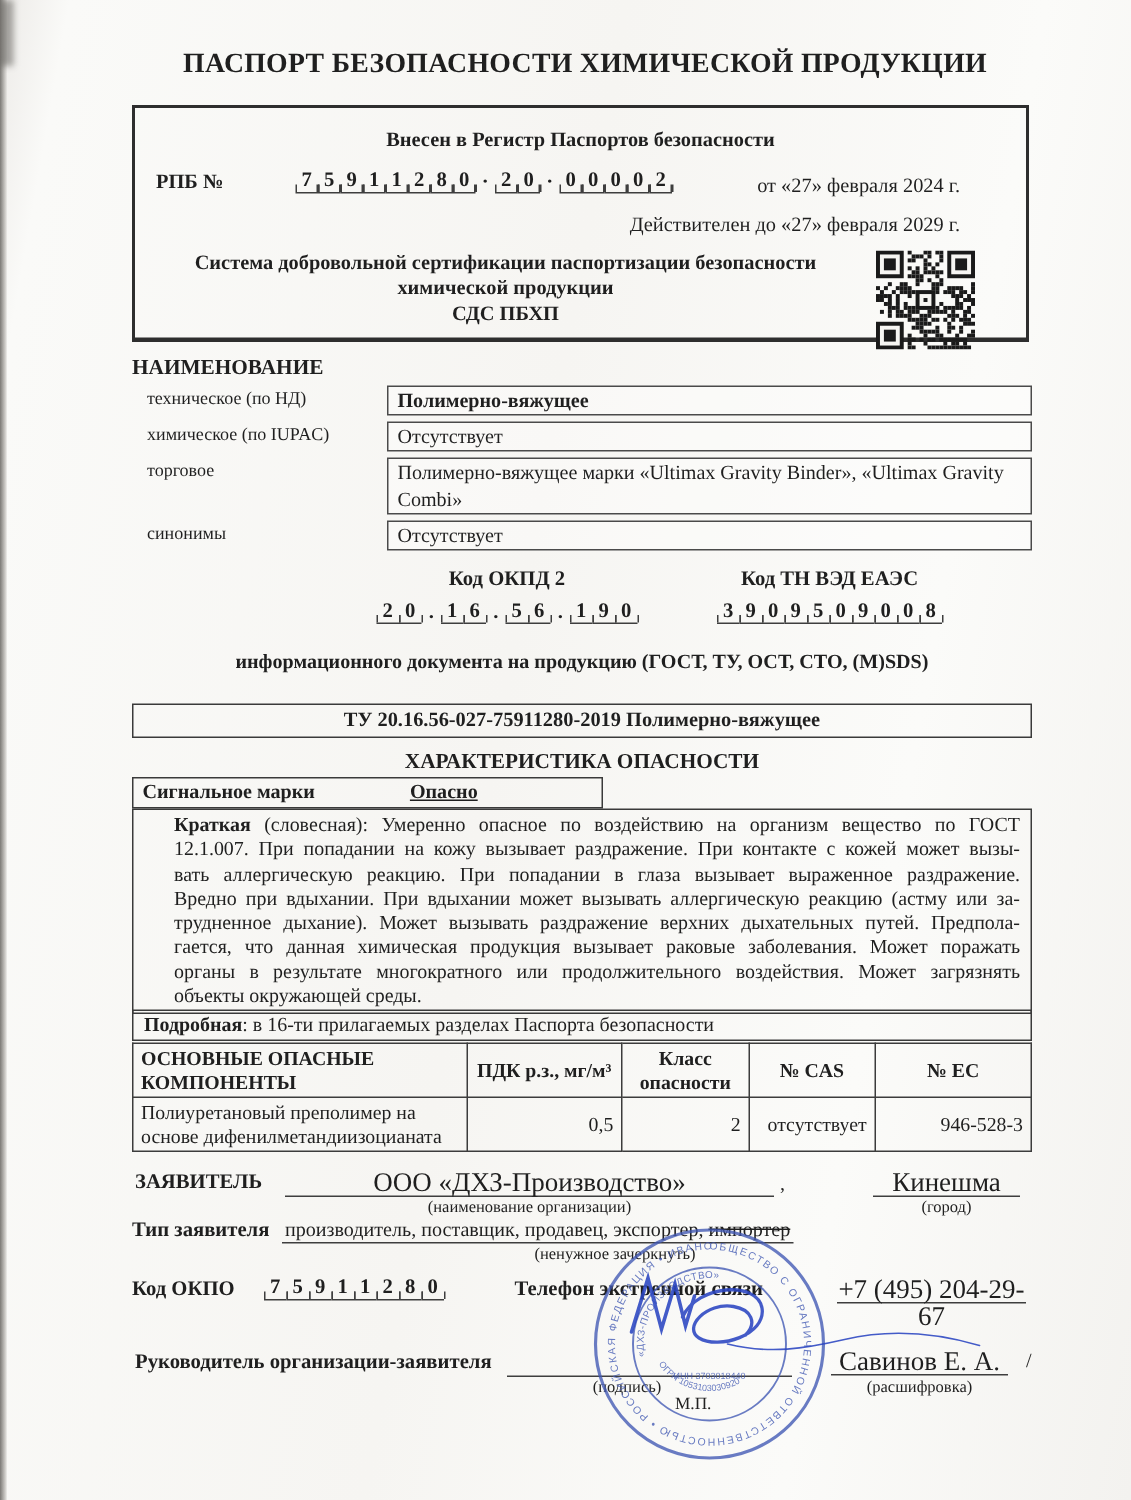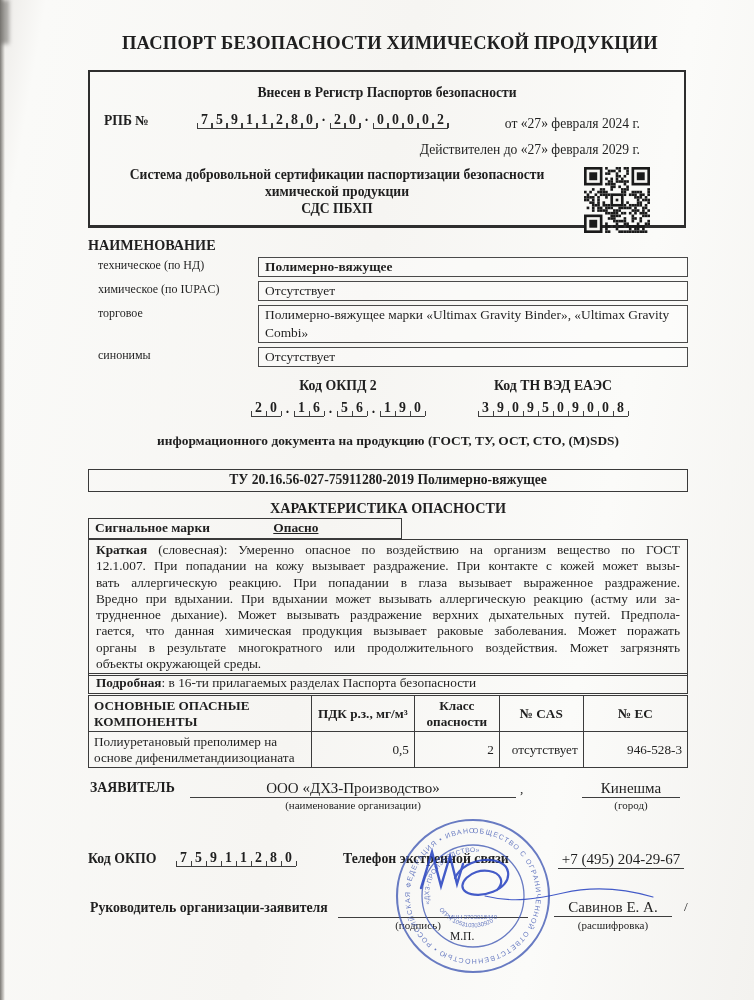--- a/index.html
+++ b/index.html
@@ -46,38 +46,38 @@
   .okpd{left:130px;width:240px;} .tnved{left:350px;width:230px;}
 
   .ndoc-cap{left:88px;top:433px;width:600px;text-align:center;font-weight:bold;font-size:13.4px;line-height:16.5px;}
   .tubox{left:88px;top:469px;width:600px;box-sizing:border-box;border:1.6px solid #3a3a3a;text-align:center;
          font-weight:bold;font-size:13.6px;padding:2px 0 3px;}
 
   .hazhead{left:88px;top:500px;width:600px;text-align:center;font-weight:bold;font-size:14.2px;}
   .sigbox{left:88px;top:518px;width:314px;box-sizing:border-box;border:1.5px solid #3a3a3a;padding:1px 6px 2px;font-size:13.4px;}
   .sigbox .sv{margin-left:60px;text-decoration:underline;}
   .hazbox{left:88px;top:539px;width:600px;box-sizing:border-box;border:1.5px solid #3a3a3a;padding:2px 7px 3px;font-size:13.3px;}
-  .jline{text-align:justify;text-align-last:justify;line-height:16.3px;}
+  .jline{text-align:justify;text-align-last:justify;line-height:16.3px;margin-left:20px;}
   .hazlines .jline:last-child{text-align-last:left;}
   .podrob{left:88px;top:673px;width:600px;box-sizing:border-box;border:1.5px solid #3a3a3a;border-top-width:1px;
           padding:1px 7px 2px;font-size:13.3px;}
 
   
   .ctable{left:88px;top:695px;width:600px;border-collapse:collapse;}
   .ctable th,.ctable td{border:1.2px solid #3c3c3c;font-size:13.2px;padding:2px 5px;line-height:15.5px;}
   .ctable th{font-weight:bold;text-align:center;vertical-align:middle;}
   .ctable th:first-child{text-align:left;}
   .ctable td{text-align:right;vertical-align:middle;}
   .ctable td:first-child{text-align:left;}
   .c1{width:220px;} .c2{width:102px;} .c3{width:76px;} .c4{width:74px;} .c5{width:104px;}
 
   
   .applicant{left:88px;top:779px;width:600px;height:40px;}
   .app-label{position:absolute;left:2px;top:1px;font-weight:bold;font-size:13.8px;}
-  .ufield{border-bottom:1.3px solid #3e3e3e;text-align:center;font-size:15px;position:absolute;height:18px;line-height:18px;}
+  .ufield{border-bottom:1.3px solid #3e3e3e;text-align:center;font-size:18px;position:absolute;height:18px;line-height:18px;}
   .ucap{position:absolute;font-size:11px;text-align:center;}
   .org-f{left:102px;top:0;width:326px;}
   .org-cap{left:102px;top:20px;width:326px;}
   .comma{position:absolute;left:432px;top:2px;font-size:13.4px;}
   .city-f{left:494px;top:0;width:98px;}
   .city-cap{left:494px;top:20px;width:98px;}
 
   .tip{left:88px;top:812px;width:600px;height:36px;}
   .tip-label{position:absolute;left:0;top:0;font-weight:bold;font-size:13.8px;}
   .tip-val{position:absolute;left:100px;top:0;border-bottom:1.3px solid #3e3e3e;font-size:13.4px;padding:0 2px;}
@@ -476,20 +476,25 @@
 
   <div class="abs applicant">
     <span class="app-label">ЗАЯВИТЕЛЬ</span>
     <span class="ufield org-f">ООО «ДХЗ-Производство»</span>
     <span class="ucap org-cap">(наименование организации)</span>
     <span class="comma">,</span>
     <span class="ufield city-f">Кинешма</span>
     <span class="ucap city-cap">(город)</span>
   </div>
 
+  <div class="abs tip">
+    <span class="tip-label">Тип заявителя</span>
+    <span class="tip-val"><span>производитель, поставщик, продавец, экспортер, </span><span class="strike">импортер</span></span>
+    <span class="tip-cap">(ненужное зачеркнуть)</span>
+  </div>
 
   <div class="abs okporow">
     <span class="okpo-label">Код ОКПО</span>
     <span class="comb okpo-comb">
         <span class="d">7</span>
         <span class="d">5</span>
         <span class="d">9</span>
         <span class="d">1</span>
         <span class="d">1</span>
         <span class="d">2</span>

